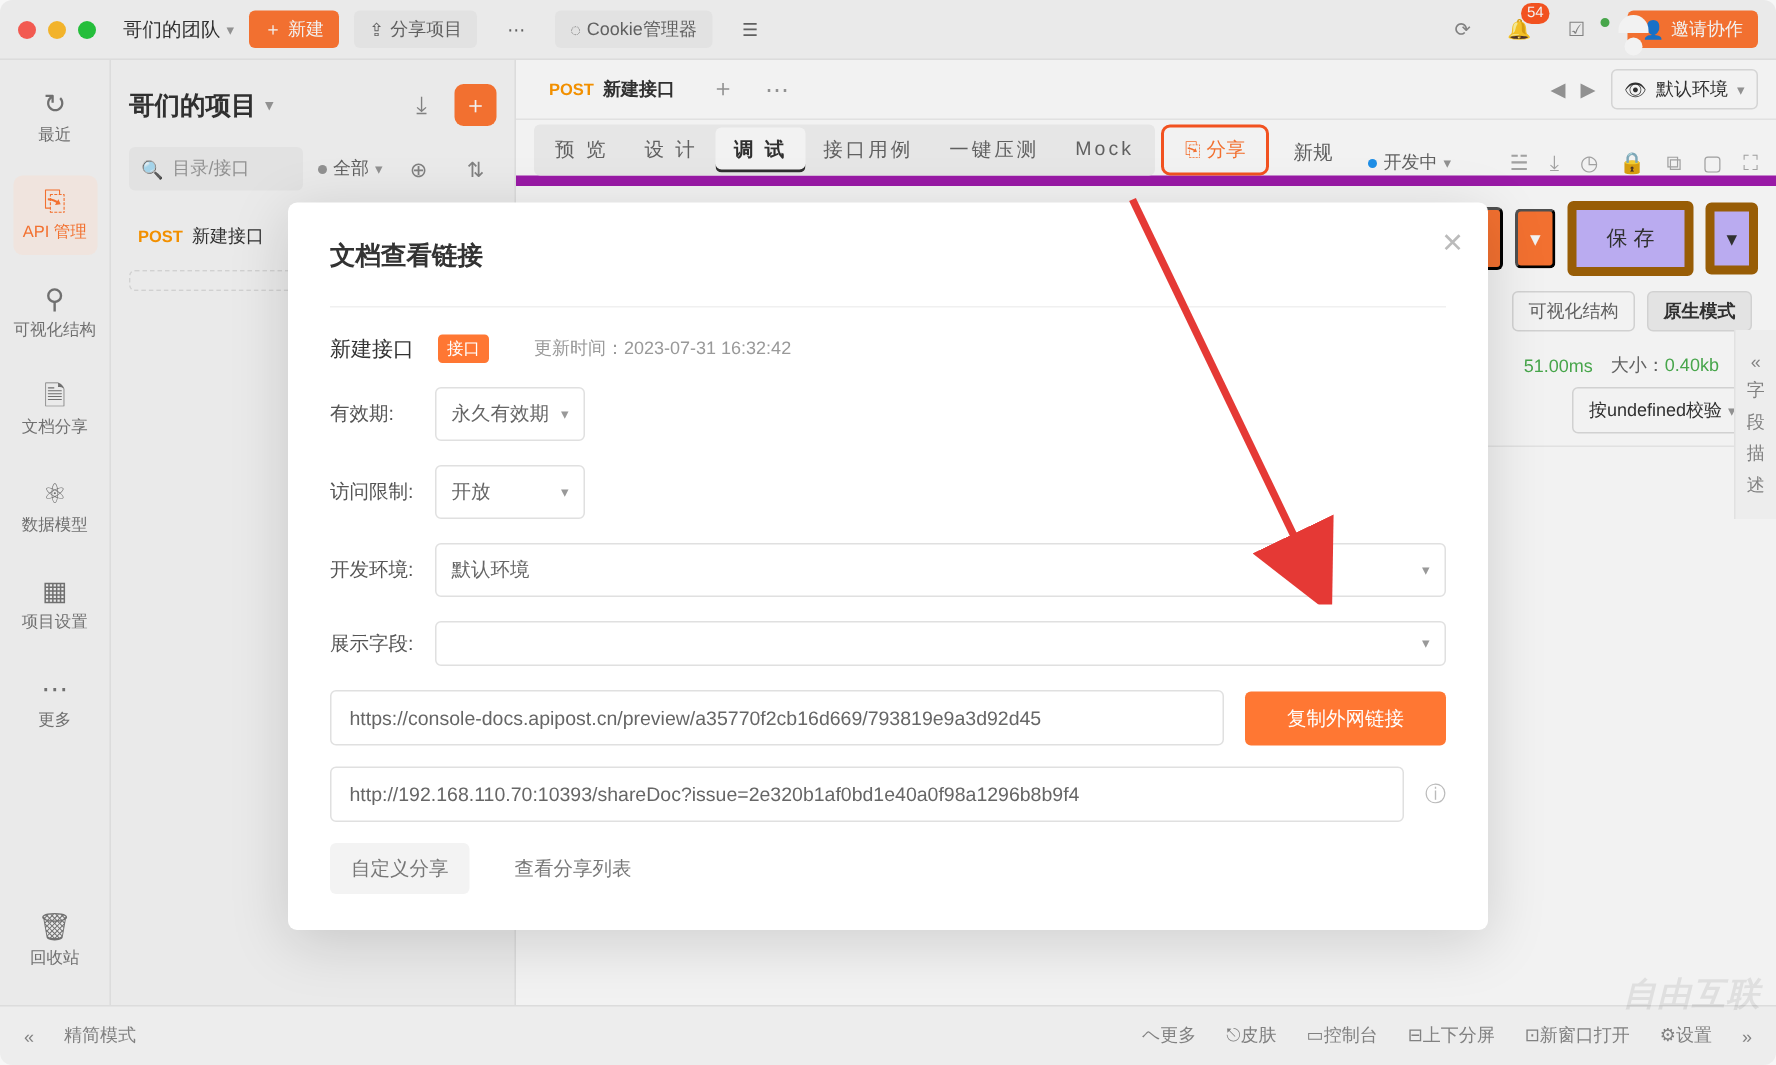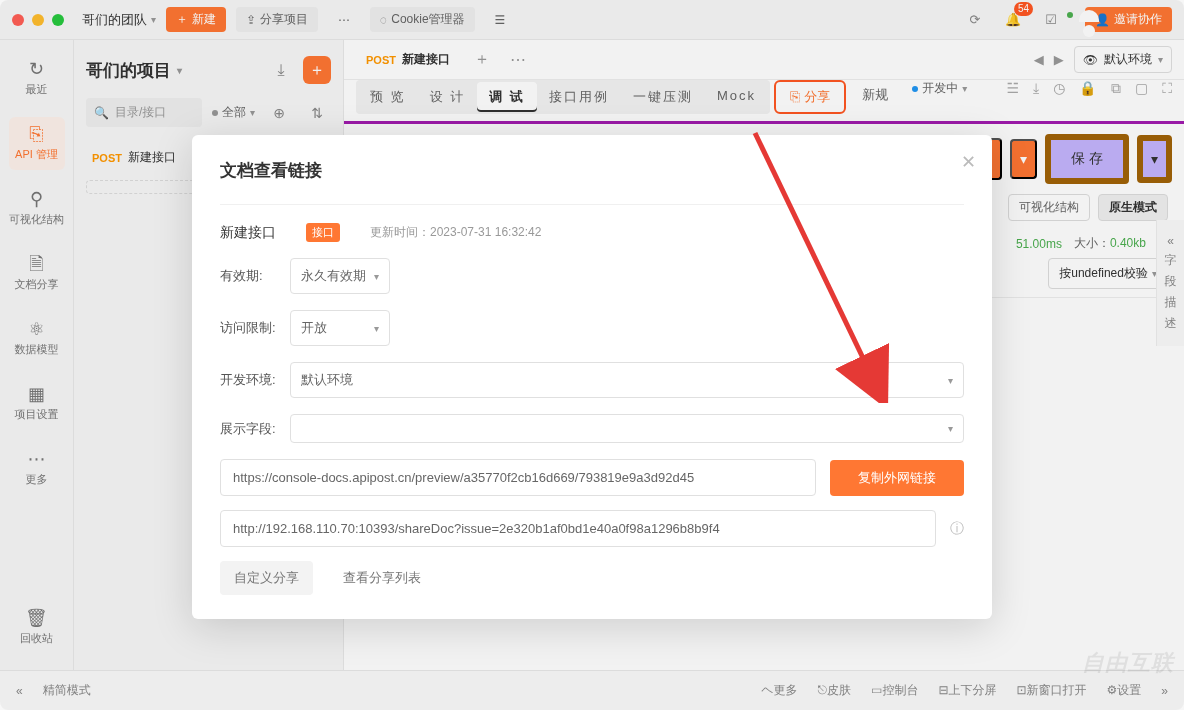--- a/index.html
+++ b/index.html
@@ -48,21 +48,21 @@
 
 .content { flex: 1; background: #fff; display: flex; flex-direction: column; position: relative; }
 .tabs-bar { height: 40px; display: flex; align-items: center; padding: 0 12px; border-bottom: 1px solid #eee; gap: 8px; }
 .tab { padding: 6px 10px; font-size: 12px; display: flex; align-items: center; gap: 6px; }
 .tab.active .method-post { color: #ff9800; }
 .tab .name { font-weight: 600; }
 .tab-plus, .tab-more { color: #999; font-size: 16px; cursor: pointer; padding: 0 6px; }
 .tabs-right { margin-left: auto; display: flex; align-items: center; gap: 10px; }
 .env-select { border: 1px solid #e0e0e0; border-radius: 4px; padding: 4px 8px; font-size: 12px; display: flex; align-items: center; gap: 6px; }
 
-.subnav { height: 44px; display: flex; align-items: flex-start; padding: 0 12px; border-bottom: 3px solid #a21caf; gap: 4px; }
+.subnav { height: 44px; display: flex; align-items: flex-end; padding: 0 12px; border-bottom: 7px solid #a21caf; gap: 4px; }
 .subtab { padding: 6px 12px; font-size: 13px; color: #666; cursor: pointer; border-radius: 4px; letter-spacing: 2px; }
 .subtab.active { background: #fff; color: #333; font-weight: 600; box-shadow: inset 0 -2px 0 #333; }
 .subtab-group { background: #f3f3f3; border-radius: 4px; display: flex; padding: 2px; }
 .share-tab { border: 2px solid #ff5722; border-radius: 6px; padding: 6px 14px; color: #ff7733; font-size: 13px; display: flex; align-items: center; gap: 4px; }
 .status-pill { display: flex; align-items: center; gap: 4px; font-size: 12px; color: #666; margin-left: 8px; }
 .status-pill .sdot { width: 6px; height: 6px; border-radius: 50%; background: #2196f3; }
 .right-icons { margin-left: auto; display: flex; gap: 14px; color: #aaa; }
 .right-icons span { cursor: pointer; font-size: 14px; }
 
 .editor-row { padding: 10px 12px; display: flex; align-items: center; gap: 8px; }
@@ -95,21 +95,21 @@
 
 
 .modal-back { position: absolute; inset: 0; background: rgba(0,0,0,0.05); }
 .modal { position: absolute; left: 192px; top: 135px; width: 800px; background: #fff; border-radius: 6px; box-shadow: 0 8px 40px rgba(0,0,0,0.15); padding: 24px 28px; }
 .modal h2 { font-size: 17px; font-weight: 600; margin-bottom: 22px; }
 .modal .close { position: absolute; right: 16px; top: 16px; color: #bbb; font-size: 18px; cursor: pointer; }
 .hr { border: 0; border-top: 1px solid #f0f0f0; margin: 0 0 18px 0; }
 .m-row { display: flex; align-items: center; margin-bottom: 16px; gap: 10px; }
 .m-row .label { width: 60px; font-size: 13px; color: #555; }
 .api-name { font-size: 14px; font-weight: 500; }
-.tag-orange { background: #ff7733; color: #fff; font-size: 11px; padding: 2px 6px; border-radius: 3px; margin-left: 20px; }
+.tag-orange { background: #ff7733; color: #fff; font-size: 11px; padding: 2px 6px; border-radius: 3px; margin-left: 6px; }
 .meta-time { color: #999; font-size: 12px; margin-left: 20px; }
 .sel { border: 1px solid #e0e0e0; border-radius: 4px; padding: 8px 10px; font-size: 13px; display: flex; align-items: center; justify-content: space-between; min-width: 100px; cursor: pointer; color: #666; }
 .sel.wide { flex: 1; }
 .link-row { display: flex; align-items: center; gap: 14px; margin-bottom: 14px; }
 .link-input { flex: 1; border: 1px solid #e0e0e0; border-radius: 4px; padding: 10px 12px; font-size: 13px; color: #666; background: #fff; }
 .copy-btn { background: #ff7733; color: #fff; padding: 9px 28px; border-radius: 4px; font-size: 13px; cursor: pointer; white-space: nowrap; }
 .help-ic { color: #bbb; font-size: 14px; }
 .m-foot { display: flex; gap: 16px; margin-top: 8px; }
 .foot-btn { padding: 8px 14px; font-size: 13px; border-radius: 4px; color: #777; }
 .foot-btn.boxed { background: #f3f3f3; }

